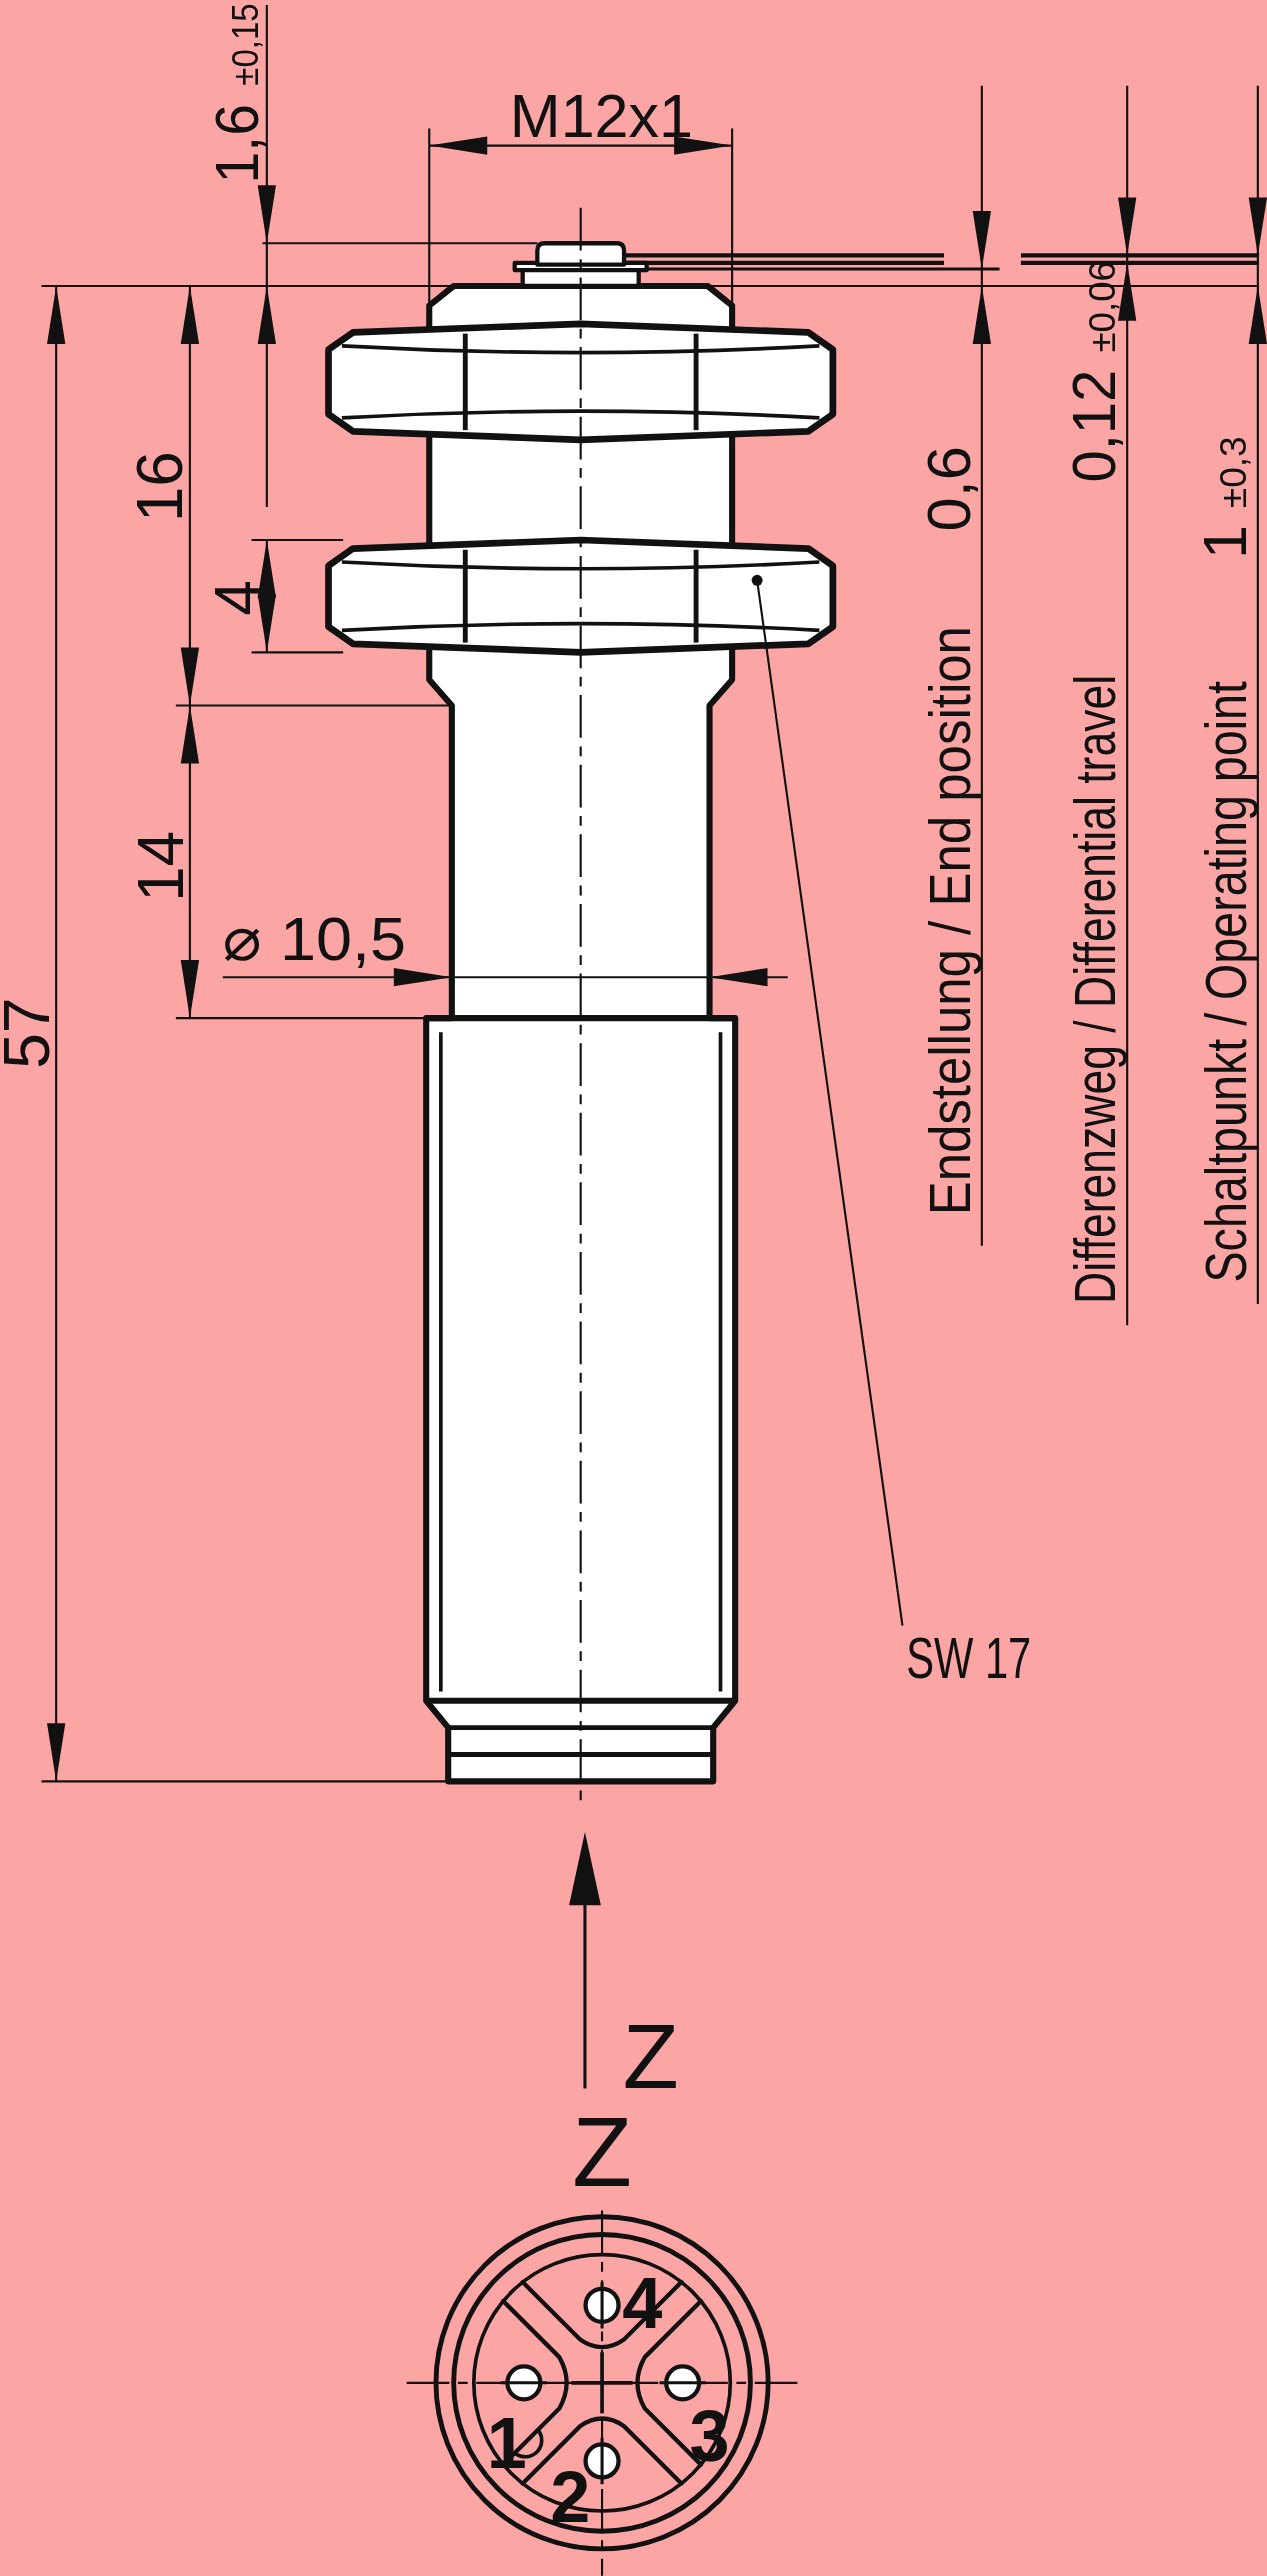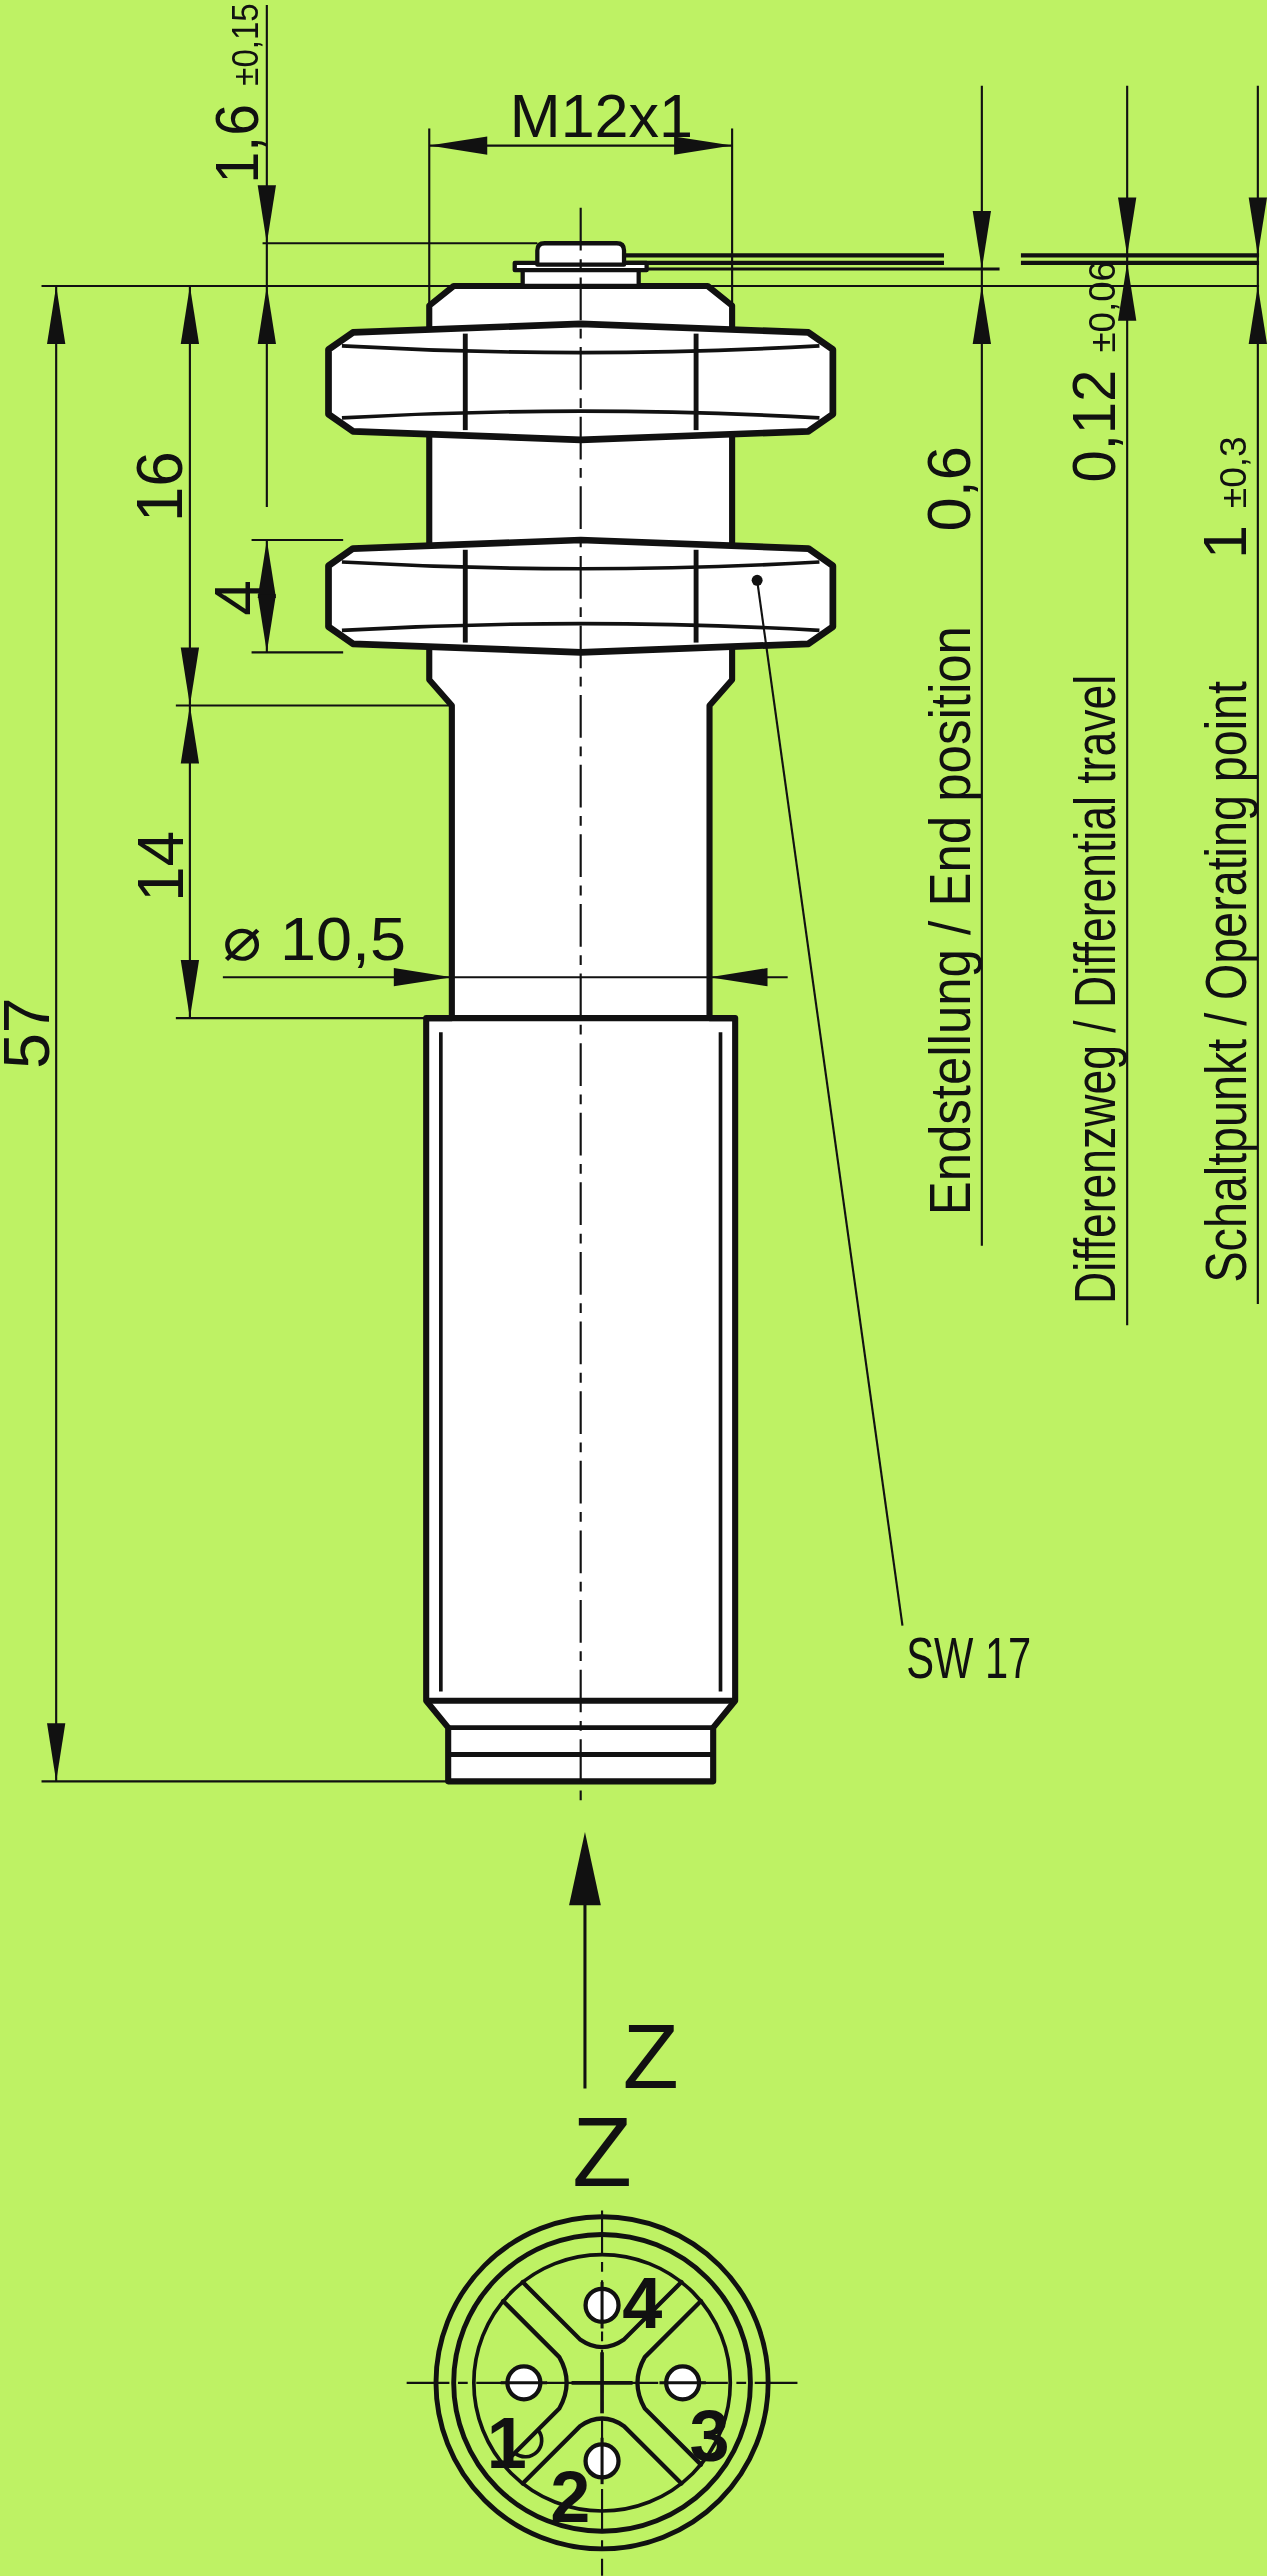--- a/index.html
+++ b/index.html
@@ -1,16 +1,16 @@
 <!DOCTYPE html>
 <html style="font-size:9.8px"><head>
 <meta charset="utf-8">
 <style>
   html,body{margin:0;padding:0;background:#fff;}
-  .stage{width:1267px;height:2576px;background:#bef264;position:relative;}
+  .stage{width:1267px;height:2576px;background:#fca5a5;position:relative;}
   svg{display:block;}
   text{font-family:"Liberation Sans","DejaVu Sans",sans-serif;fill:#111;}
   .num{font-size:105px;}
   .val{font-size:100px;}
   .tol{font-size:62px;}
   .lbl{font-size:95px;}
   .pin{font-size:118px;font-weight:bold;}
   .thin{stroke:#111;stroke-width:3.5;fill:none;}
   .med{stroke:#111;stroke-width:5;fill:none;}
   .lvl{stroke:#111;stroke-width:7;fill:none;}

